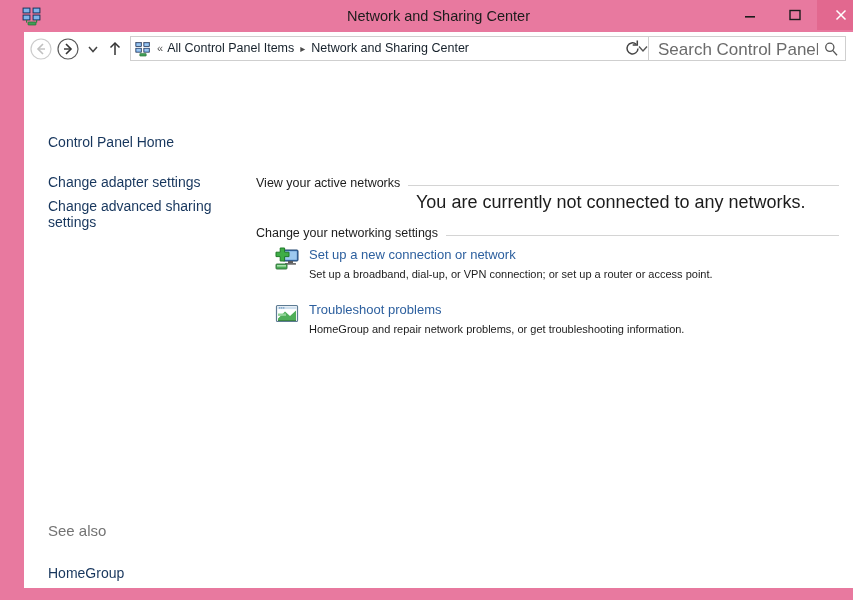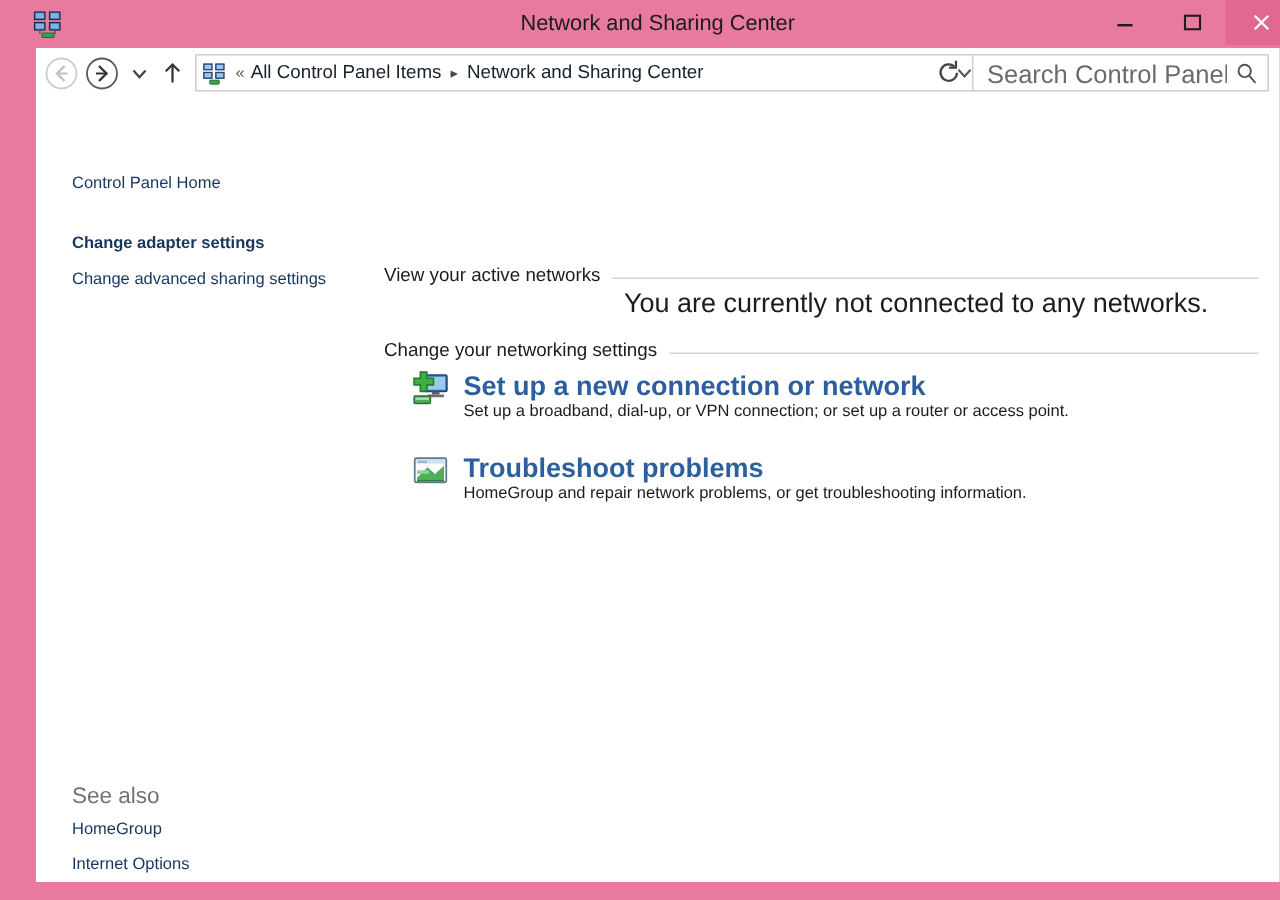--- a/index.html
+++ b/index.html
@@ -195,28 +195,29 @@
   
   #sidebar {
     position: absolute;
     left: 0; top: 0;
     width: 218px;
     height: 523px;
   }
   .side-link {
     position: absolute;
     left: 24px;
-    font-size: 11px;
+    font-size: 14px;
     color: #17365d;
     cursor: pointer;
     line-height: 16px;
     width: 180px;
+    margin-top: 20px;
   }
   #side-home { top: 49px; }
-  #side-adapter { top: 89px; font-weight: bold; }
+  #side-adapter { top: 89px; }
   #side-advanced { top: 113px; }
 
   #see-also-label {
     position: absolute;
     left: 24px;
     top: 457px;
     font-size: 15px;
     color: #737373;
   }
   #see-homegroup { top: 480px; }
@@ -271,25 +272,24 @@
 
   .task-item { position: absolute; left: 14px; width: 580px; }
   .task-icon {
     position: absolute;
     left: 18px; top: 0px;
     width: 26px; height: 26px;
   }
   .task-link {
     position: absolute;
     left: 53px; top: 0px;
-    font-size: 18px;
+    font-size: 13px;
     color: #2c5f9e;
     cursor: pointer;
     white-space: nowrap;
-    font-weight: bold;
   }
   .task-desc {
     position: absolute;
     left: 53px; top: 21px;
     font-size: 11px;
     color: #1c1c1c;
     white-space: nowrap;
   }
   #task-setup { top: 182px; }
   #task-trouble { top: 237px; }

